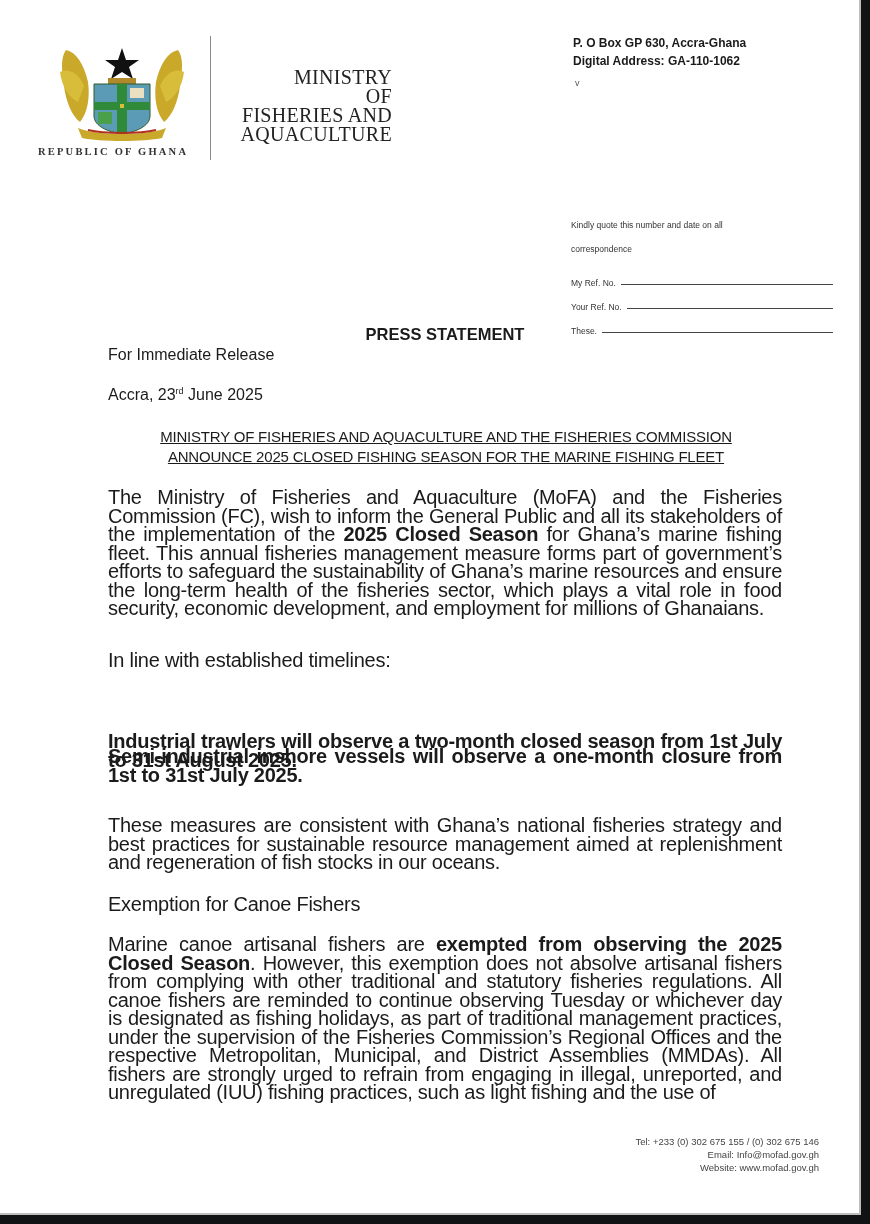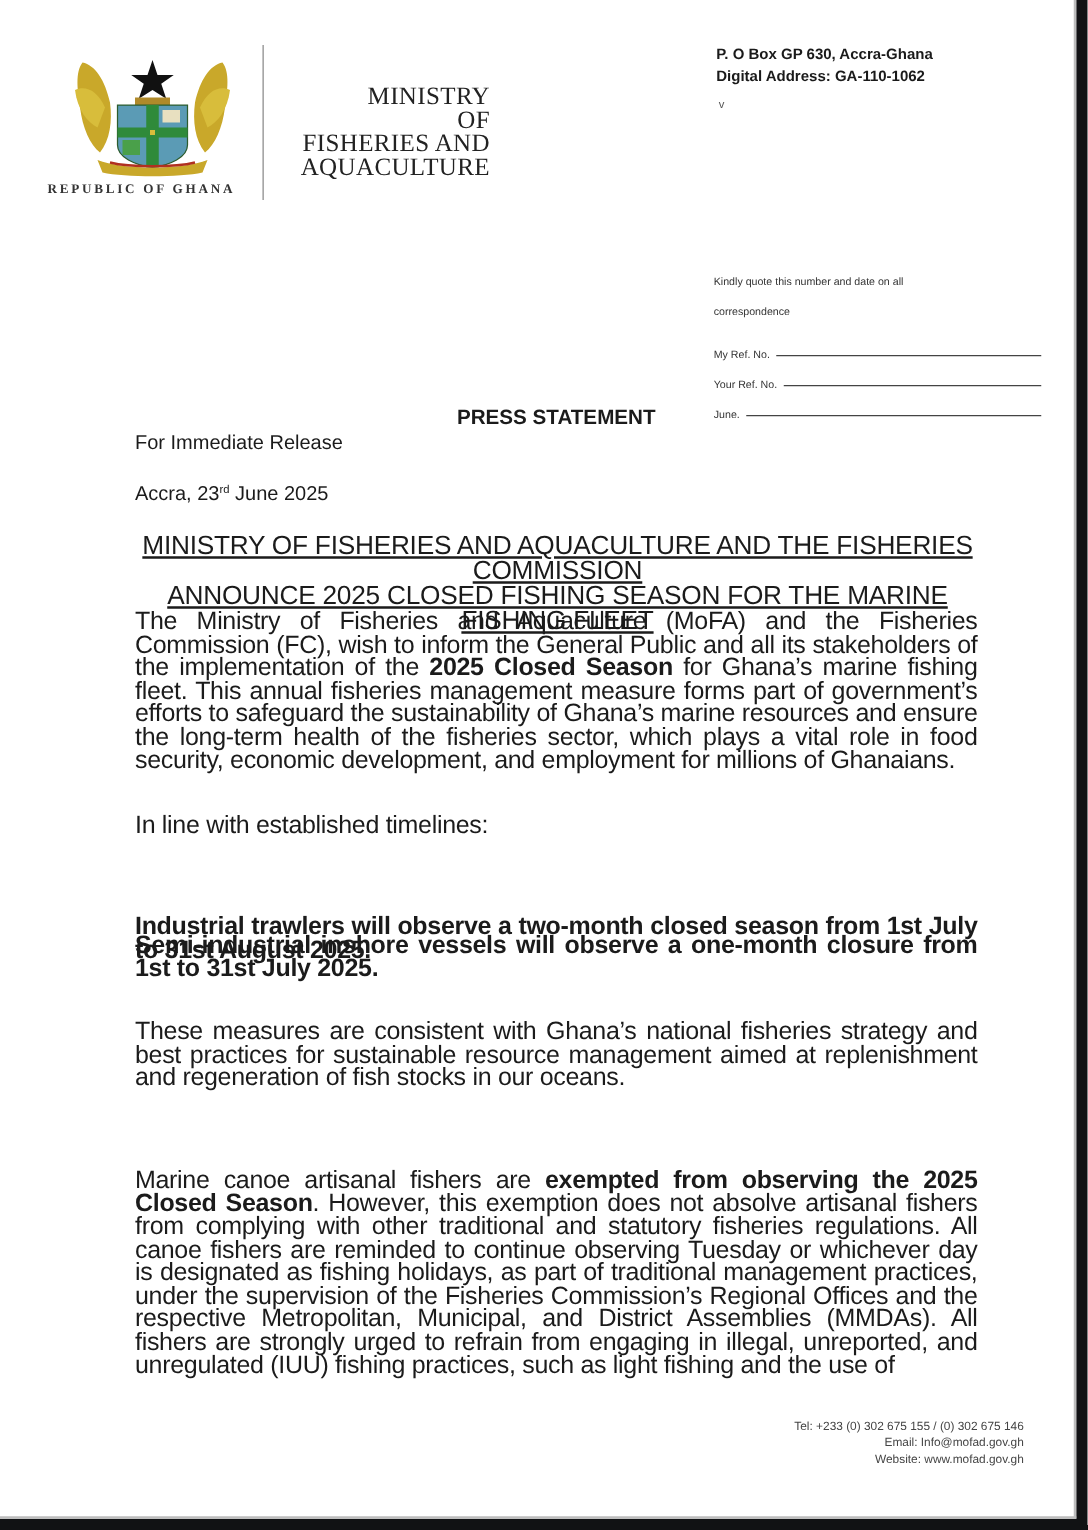--- a/index.html
+++ b/index.html
@@ -35,21 +35,21 @@
   .ref-row { display: flex; align-items: flex-end; height: 24px; }
   .ref-row .lbl { white-space: nowrap; margin-right: 5px; line-height: 14px; }
   .ref-row .rule { flex: 1; border-bottom: 1.5px solid #444; margin-bottom: 5px; }
 
   
   .press { position: absolute; left: 0; width: 890px; top: 325px; text-align: center; font-size: 16.5px; font-weight: bold; }
   .release { position: absolute; left: 108px; top: 346px; font-size: 16px; }
   .dateline { position: absolute; left: 108px; top: 386px; font-size: 16px; }
   .dateline sup { font-size: 9px; }
   .headline {
-    position: absolute; left: 108px; width: 676px; top: 427px; text-align: center; font-size: 21px;
+    position: absolute; left: 108px; width: 676px; top: 427px; text-align: center; font-size: 15px;
     line-height: 20px; text-decoration: underline; letter-spacing: -0.2px;
   }
   .para {
     position: absolute; left: 108px; width: 674px; font-size: 20px; line-height: 18.5px;
     text-align: justify; letter-spacing: -0.25px;
   }
   .para b { font-weight: bold; }
   .p1 { top: 488px; }
   .p2 { top: 651px; }
   .p3 { top: 732px; font-weight: bold; }
@@ -107,39 +107,40 @@
     <div class="quote-line">correspondence</div>
     <div class="ref-row">
       <span class="lbl">My Ref. No.</span>
       <span class="rule"></span>
     </div>
     <div class="ref-row">
       <span class="lbl">Your Ref. No.</span>
       <span class="rule"></span>
     </div>
     <div class="ref-row">
-      <span class="lbl">June.</span>
+      <span class="lbl">These.</span>
       <span class="rule"></span>
     </div>
   </div>
 
   <div class="press sans">PRESS STATEMENT</div>
   <div class="release sans">For Immediate Release</div>
   <div class="dateline sans"><span>Accra, 23</span><sup>rd</sup><span> June 2025</span></div>
 
   <div class="headline sans">
     <div>MINISTRY OF FISHERIES AND AQUACULTURE AND THE FISHERIES COMMISSION</div>
     <div>ANNOUNCE 2025 CLOSED FISHING SEASON FOR THE MARINE FISHING FLEET</div>
   </div>
 
   <div class="para p1 sans"><span>The Ministry of Fisheries and Aquaculture (MoFA) and the Fisheries Commission (FC), wish to inform the General Public and all its stakeholders of the implementation of the </span><b>2025 Closed Season</b><span> for Ghana’s marine fishing fleet. This annual fisheries management measure forms part of government’s efforts to safeguard the sustainability of Ghana’s marine resources and ensure the long-term health of the fisheries sector, which plays a vital role in food security, economic development, and employment for millions of Ghanaians.</span></div>
   <div class="para p2 sans">In line with established timelines:</div>
   <div class="para p3 sans">Industrial trawlers will observe a two-month closed season from 1st July to 31st August 2025.</div>
   <div class="para p4 sans">Semi-industrial inshore vessels will observe a one-month closure from 1st to 31st July 2025.</div>
   <div class="para p5 sans">These measures are consistent with Ghana’s national fisheries strategy and best practices for sustainable resource management aimed at replenishment and regeneration of fish stocks in our oceans.</div>
+  <div class="para p6 sans">Exemption for Canoe Fishers</div>
   <div class="para p7 sans"><span>Marine canoe artisanal fishers are </span><b>exempted from observing the 2025 Closed Season</b><span>. However, this exemption does not absolve artisanal fishers from complying with other traditional and statutory fisheries regulations. All canoe fishers are reminded to continue observing Tuesday or whichever day is designated as fishing holidays, as part of traditional management practices, under the supervision of the Fisheries Commission’s Regional Offices and the respective Metropolitan, Municipal, and District Assemblies (MMDAs). All fishers are strongly urged to refrain from engaging in illegal, unreported, and unregulated (IUU) fishing practices, such as light fishing and the use of</span></div>
 
   <div class="footer sans">
     <div>Tel: +233 (0) 302 675 155 / (0) 302 675 146</div>
     <div>Email: Info@mofad.gov.gh</div>
     <div>Website: www.mofad.gov.gh</div>
   </div>
 </div>
 
 </body></html>

